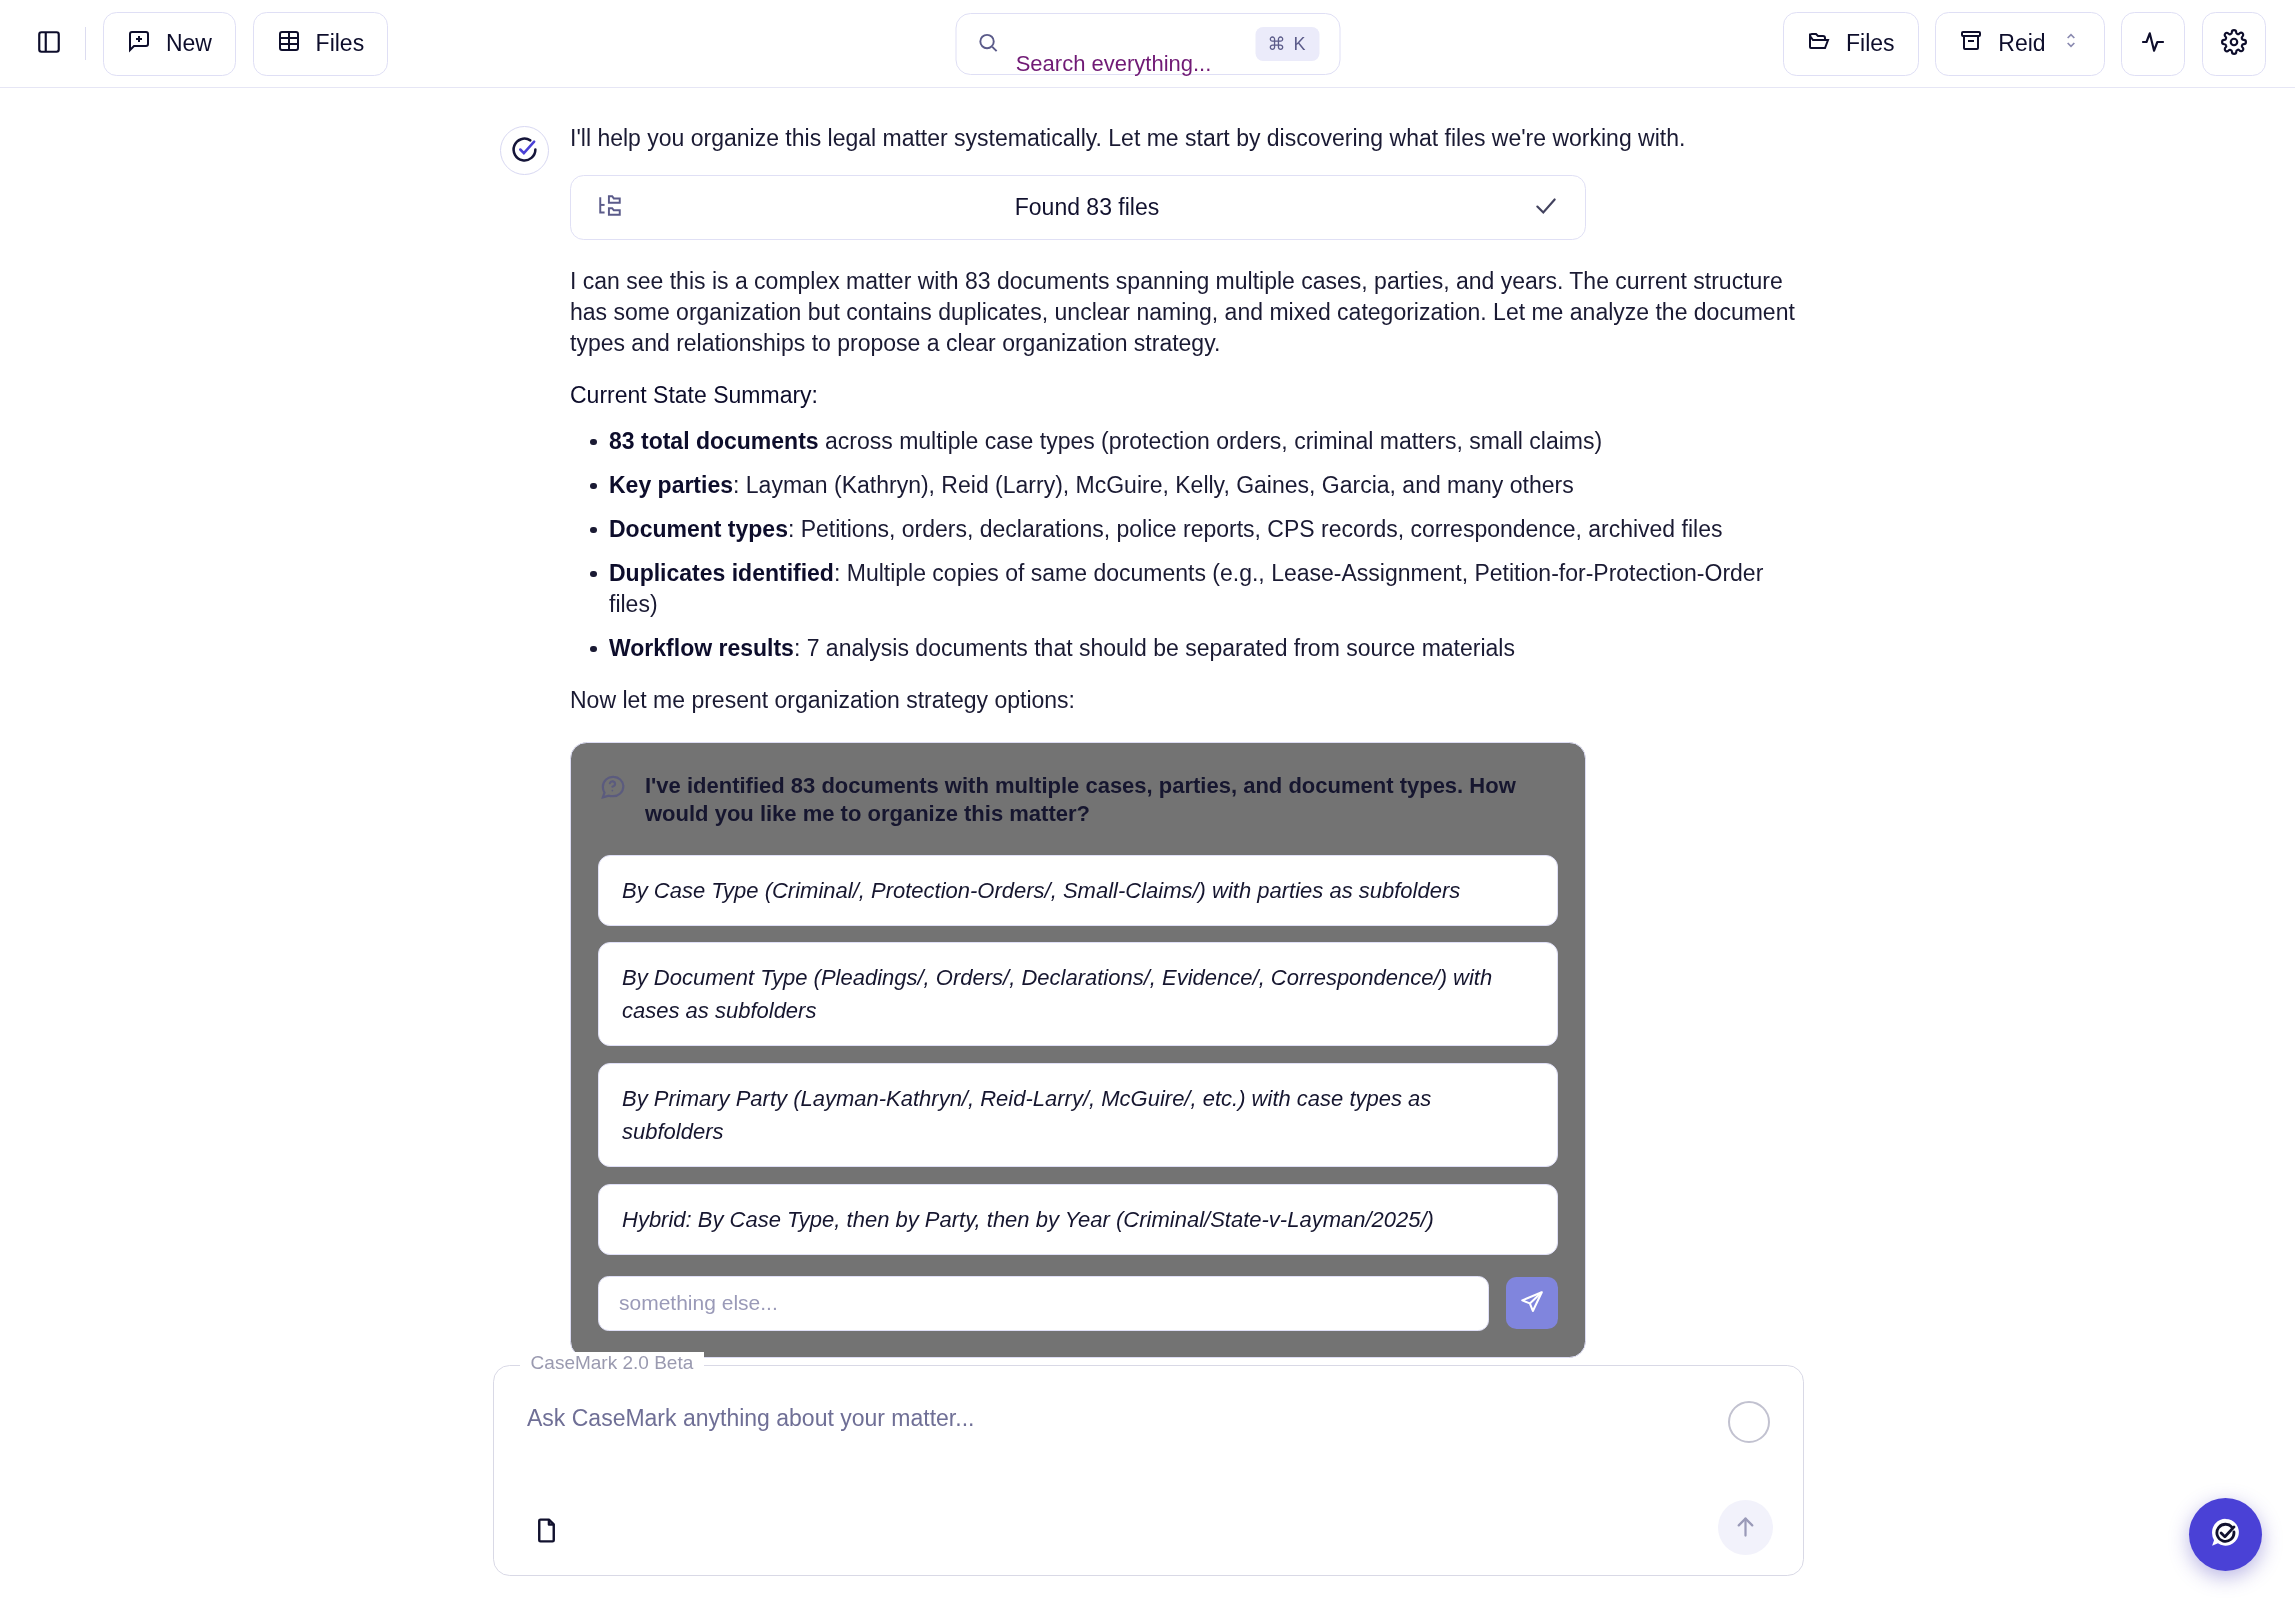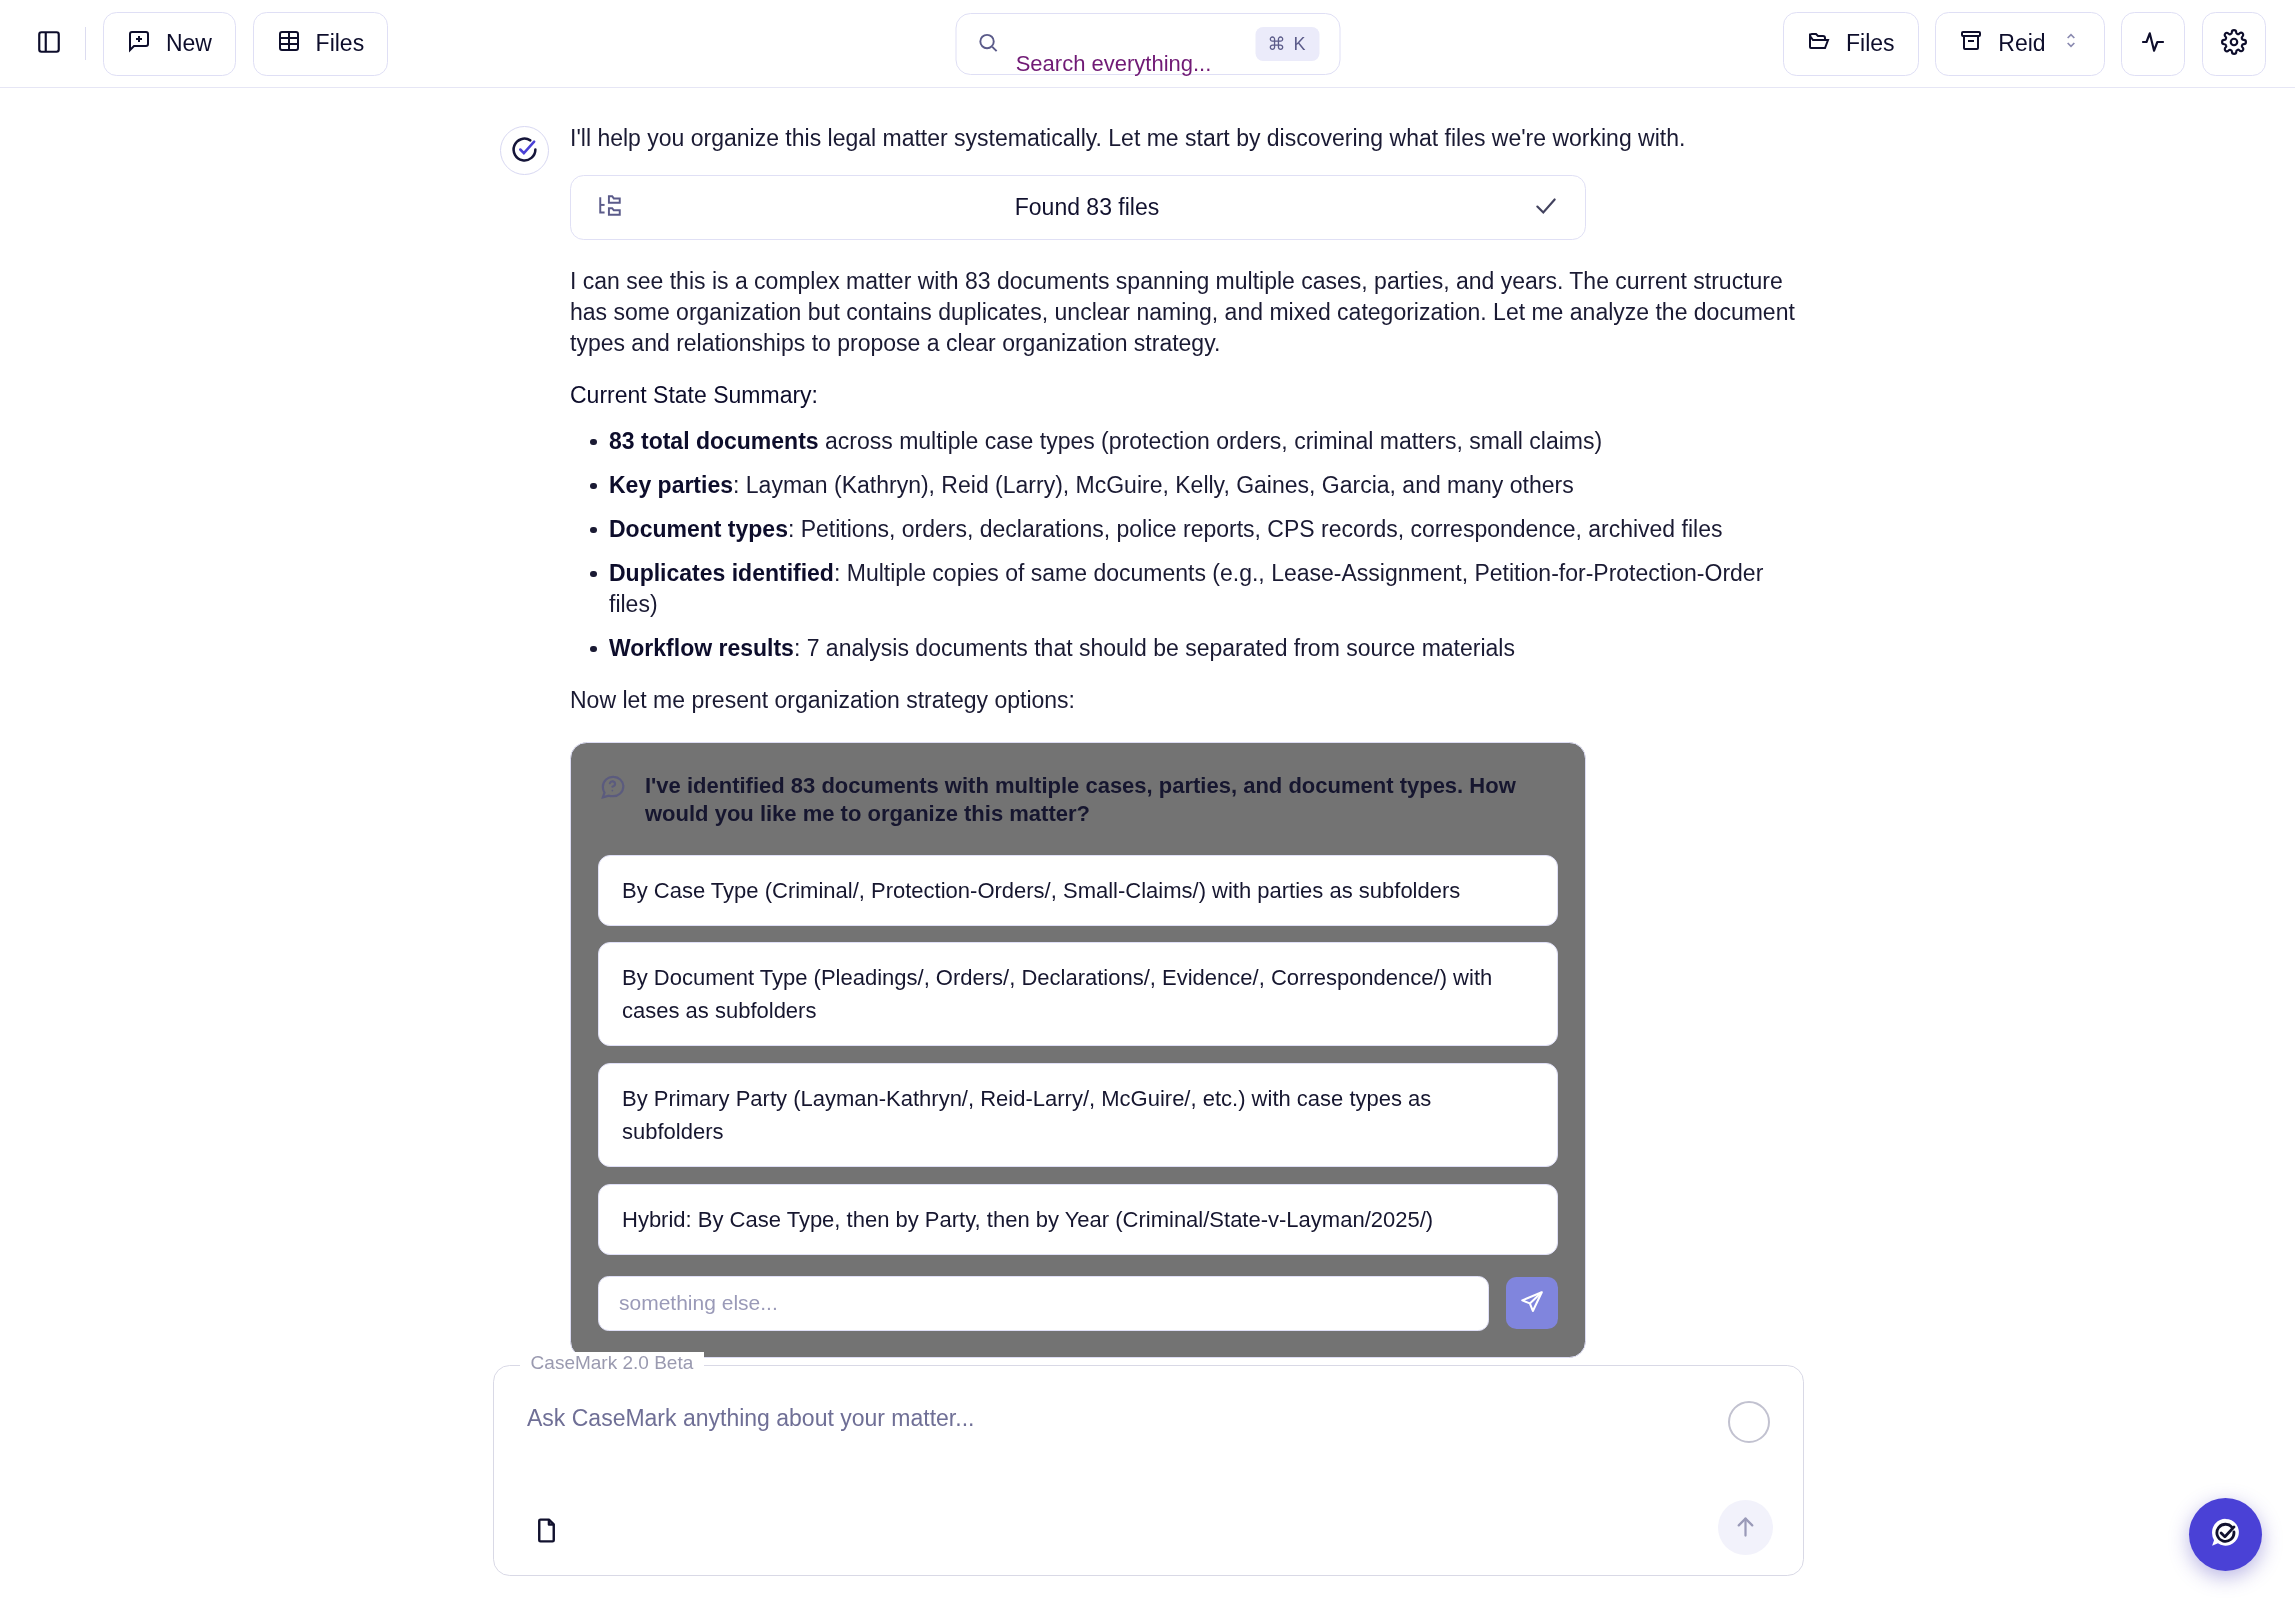--- a/index.html
+++ b/index.html
@@ -185,21 +185,21 @@
     padding: 29px 27px 26px 27px;
   }
   .q-row { display: flex; gap: 18px; align-items: flex-start; }
   .q-text {
     font-size: 22px;
     line-height: 28px;
     font-weight: bold;
     color: #16162f;
     width: 917px;
   }
-  .opt-list { margin-top: 27px; display: flex; flex-direction: column; gap: 16.7px; }
+  .opt-list { margin-top: 27px; display: flex; flex-direction: column; gap: 16.7px; font-style: italic; }
   .opt {
     border: 1.5px solid #dfdff6;
     border-radius: 12px;
     padding: 18px 23px;
     font-size: 22px;
     line-height: 33px;
     color: #16162f;
     cursor: pointer;
     background: #ffffff;
   }

